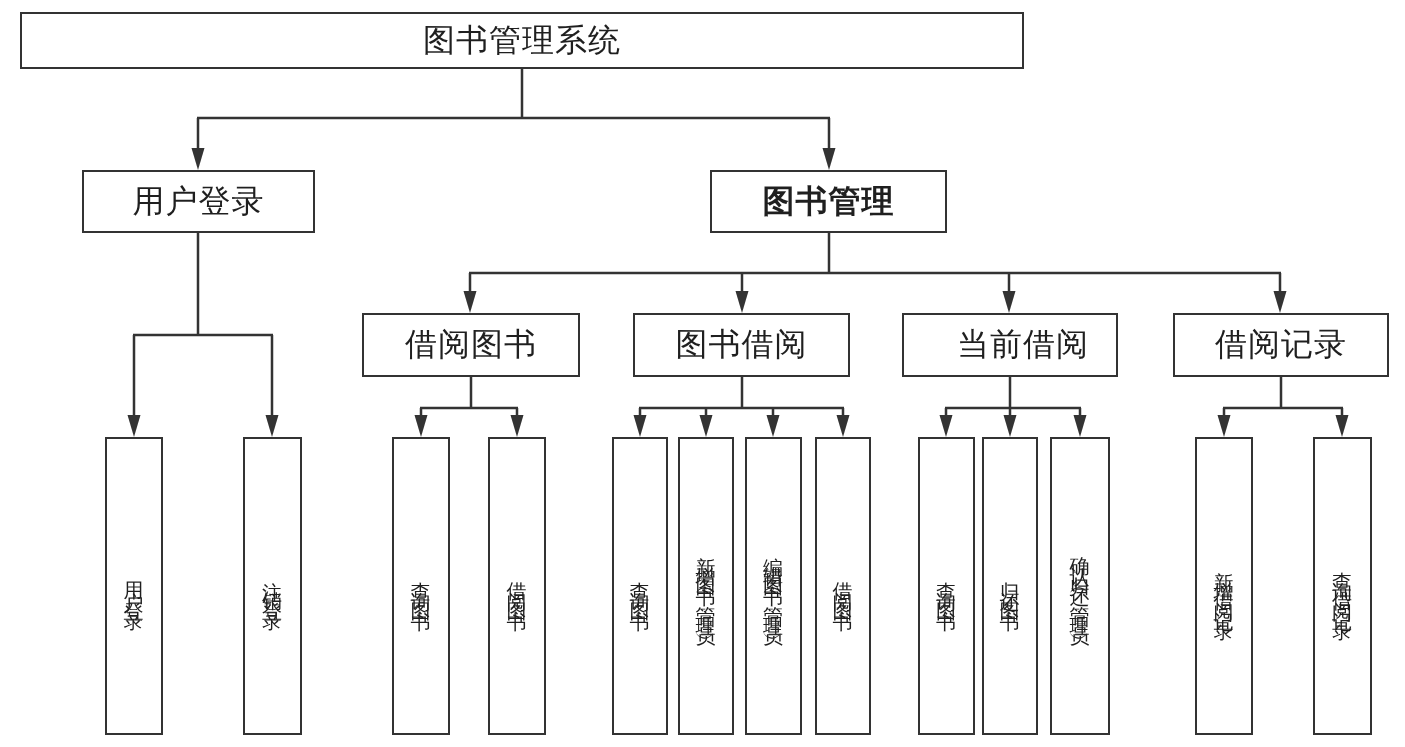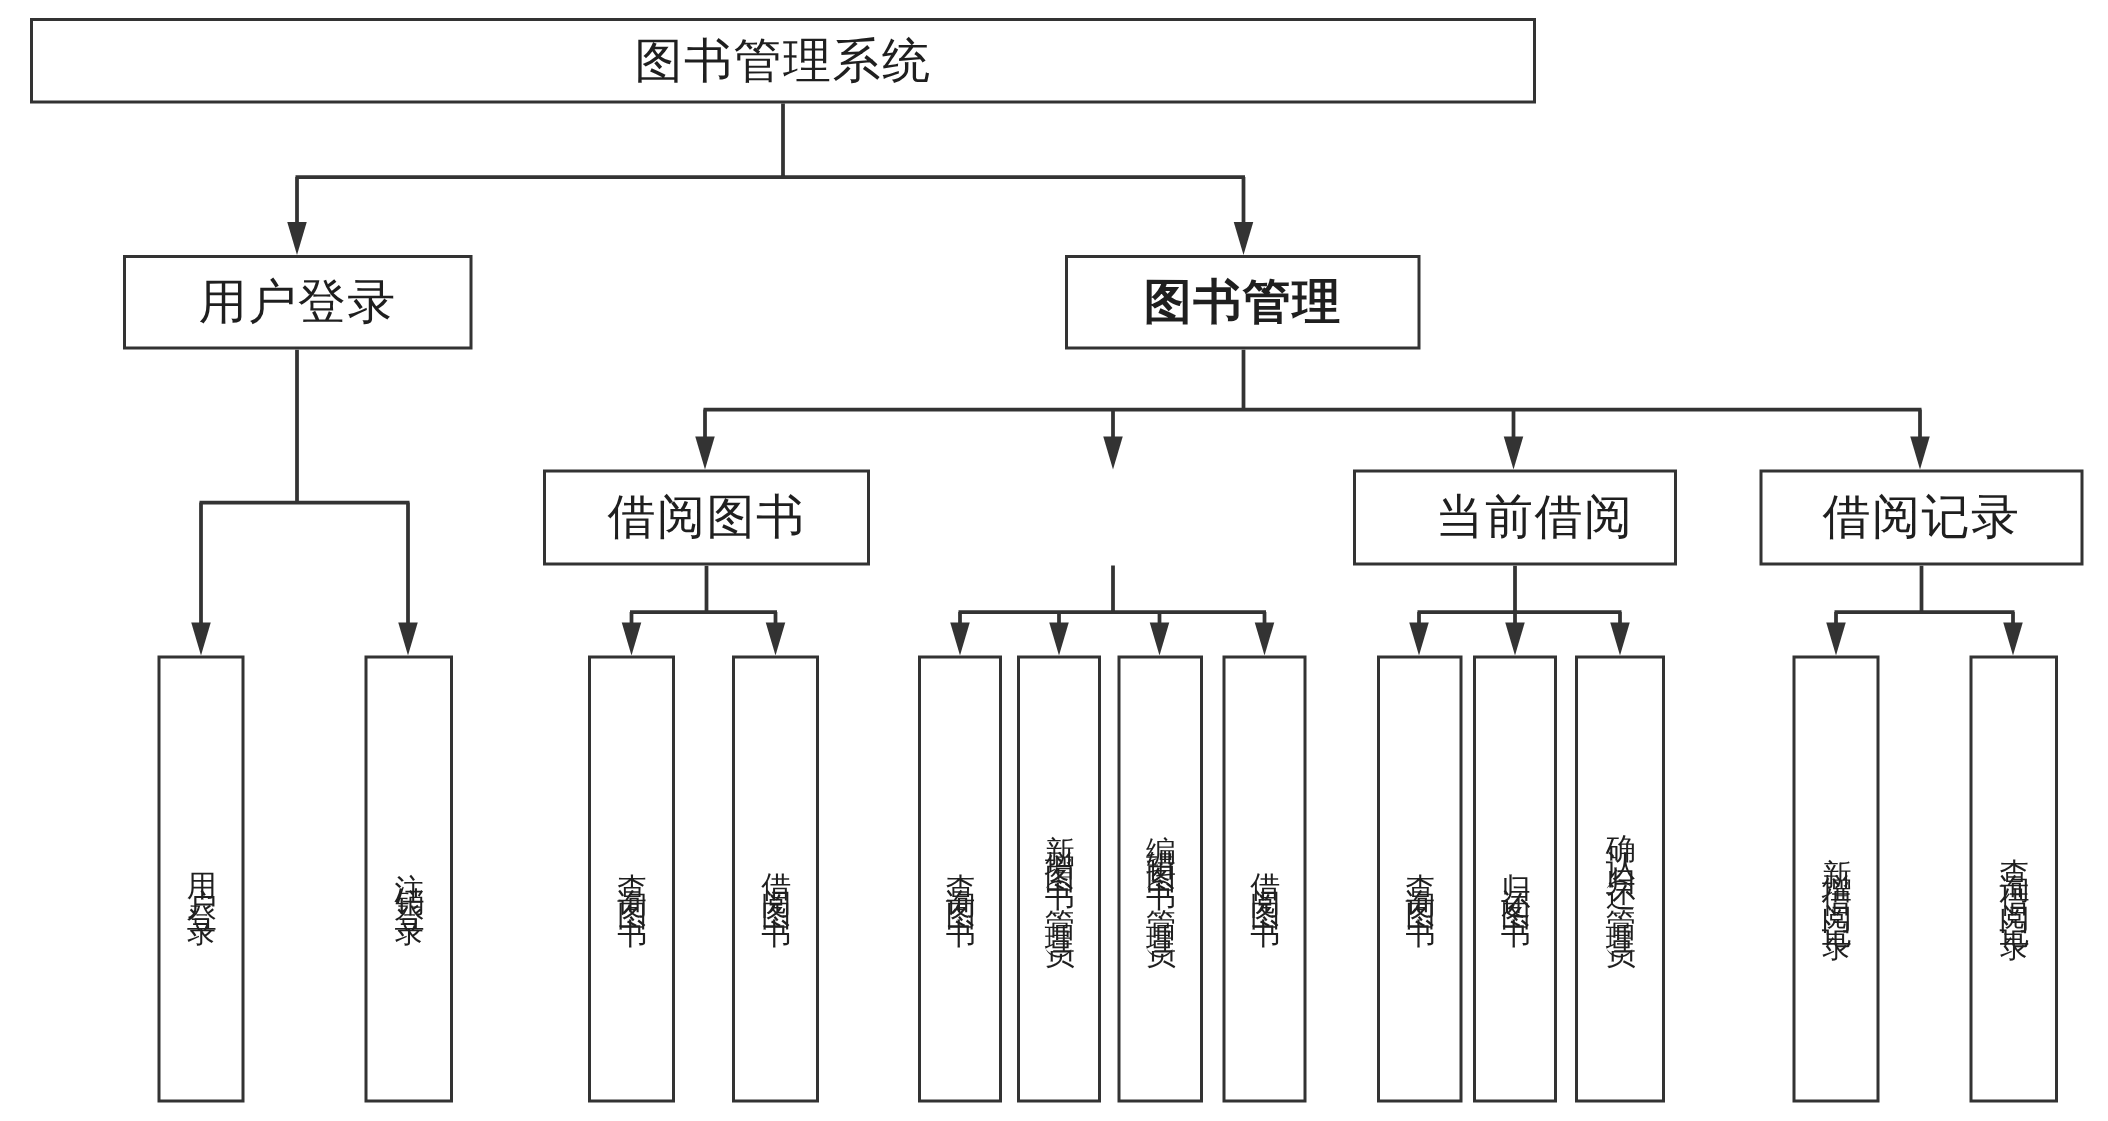--- a/index.html
+++ b/index.html
@@ -93,20 +93,23 @@
   <div class="box hbox" style="left:82px; top:170px; width:233px; height:63px;">
     <span>用户登录</span>
   </div>
   <div class="box hbox" style="left:710px; top:170px; width:237px; height:63px;font-weight:bold;">
     <span>图书管理</span>
   </div>
 
   <div class="box hbox" style="left:362px; top:313px; width:218px; height:64px;">
     <span>借阅图书</span>
   </div>
+  <div class="box hbox" style="left:633px; top:313px; width:217px; height:64px;">
+    <span>图书借阅</span>
+  </div>
   <div class="box hbox" style="left:902px; top:313px; width:216px; height:64px;padding-left:26px;">
     <span>当前借阅</span>
   </div>
   <div class="box hbox" style="left:1173px; top:313px; width:216px; height:64px;">
     <span>借阅记录</span>
   </div>
 
   <div class="box leaf" style="left:105px; width:58px;">
     <span class="vtext">用户登录</span>
   </div>

